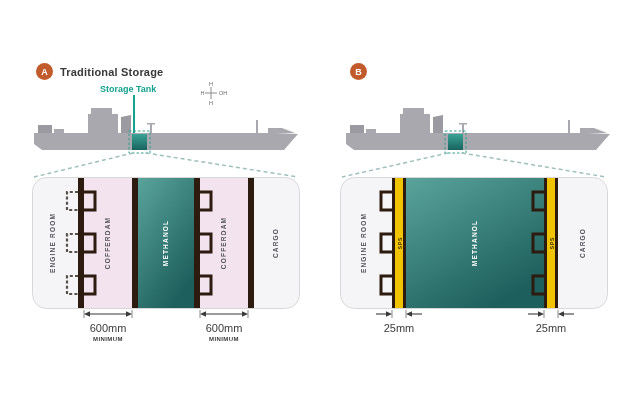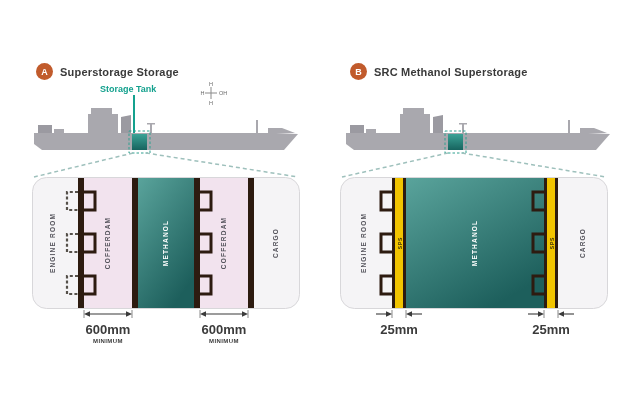--- a/index.html
+++ b/index.html
@@ -10,21 +10,21 @@
   .panel-header{position:absolute;display:flex;align-items:center;gap:7px;}
   .badge{
     width:17px;height:17px;border-radius:50%;background:#c15b2c;color:#fff;
     font-size:9px;font-weight:bold;display:flex;align-items:center;justify-content:center;
   }
   .panel-title{font-size:11px;font-weight:bold;color:#3a3a3a;letter-spacing:.2px;}
   .tank-label{position:absolute;font-size:9px;font-weight:bold;color:#14a18e;}
   .connector{position:absolute;width:2px;background:#14a18e;}
   .abs{position:absolute;}
   .dim-text{position:absolute;text-align:center;color:#3b3b3b;line-height:1.25;}
-  .dim-value{font-size:13px;font-weight:bold;}
+  .dim-value{font-size:11px;font-weight:normal;}
   .dim-qualifier{font-size:6px;font-weight:bold;letter-spacing:.4px;}
   
   .ship-body{fill:#a9a8ae;}
   .ship-detail{fill:#9b9aa1;}
   .tank-outline{fill:none;stroke:#2fa08f;stroke-width:1;stroke-dasharray:2.5 2;}
   .proj{stroke:#9ec0bc;stroke-width:1.5;stroke-dasharray:4 3;fill:none;}
   .sec-label{font-family:"Liberation Sans",sans-serif;font-size:6.5px;font-weight:bold;
              letter-spacing:1.2px;fill:#55545c;}
   .sec-label.light{fill:#ffffff;}
   .sps-label{font-family:"Liberation Sans",sans-serif;font-size:5px;font-weight:bold;
@@ -52,21 +52,21 @@
       </linearGradient>
       <linearGradient id="methGrad" x1="0" y1="0" x2="0.6" y2="1">
         <stop offset="0" stop-color="#5aa49c"></stop>
           <stop offset="1" stop-color="#1d5f5c"></stop>
       </linearGradient>
     </defs>
   </svg>
 
   <div class="panel-header" style="left:36px;top:63px;">
     <span class="badge">A</span>
-    <span class="panel-title">Superstorage Storage</span>
+    <span class="panel-title">Traditional Storage</span>
   </div>
 
   <div class="tank-label" style="left:100px;top:84px;">Storage Tank</div>
   <div class="connector" style="left:133px;top:95px;height:39px;"></div>
 
   <svg class="abs" style="left:197px;top:80px;" width="34" height="27" viewBox="0 0 34 27">
     <line class="mol-line" x1="14" y1="13" x2="14" y2="7"></line>
     <line class="mol-line" x1="14" y1="13" x2="8" y2="13"></line>
     <line class="mol-line" x1="14" y1="13" x2="14" y2="19"></line>
     <line class="mol-line" x1="14" y1="13" x2="20" y2="13"></line>
@@ -152,21 +152,20 @@
     <div class="dim-value">600mm</div>
     <div class="dim-qualifier">MINIMUM</div>
   </div>
   <div class="dim-text" style="left:192px;top:322px;width:64px;">
     <div class="dim-value">600mm</div>
     <div class="dim-qualifier">MINIMUM</div>
   </div>
 
   <div class="panel-header" style="left:350px;top:63px;">
     <span class="badge">B</span>
-    <span class="panel-title">SRC Methanol Superstorage</span>
   </div>
 
   <svg class="abs" style="left:342px;top:103px;" width="270" height="62" viewBox="0 0 270 62">
     <path class="ship-body" d="M4 30 L246 30 L268 31 L254 47 L12 47 L4 41 Z"></path>
     <path class="ship-body" d="M238 30 L238 25 L252 25 L265 30 Z"></path>
     <rect class="ship-body" x="58" y="11" width="30" height="19"></rect>
     <rect class="ship-body" x="61" y="5" width="21" height="6"></rect>
     <path class="ship-detail" d="M91 14 L101 12 L101 30 L91 30 Z"></path>
     <rect class="ship-detail" x="8" y="22" width="14" height="8"></rect>
     <rect class="ship-body" x="24" y="26" width="10" height="4"></rect>

